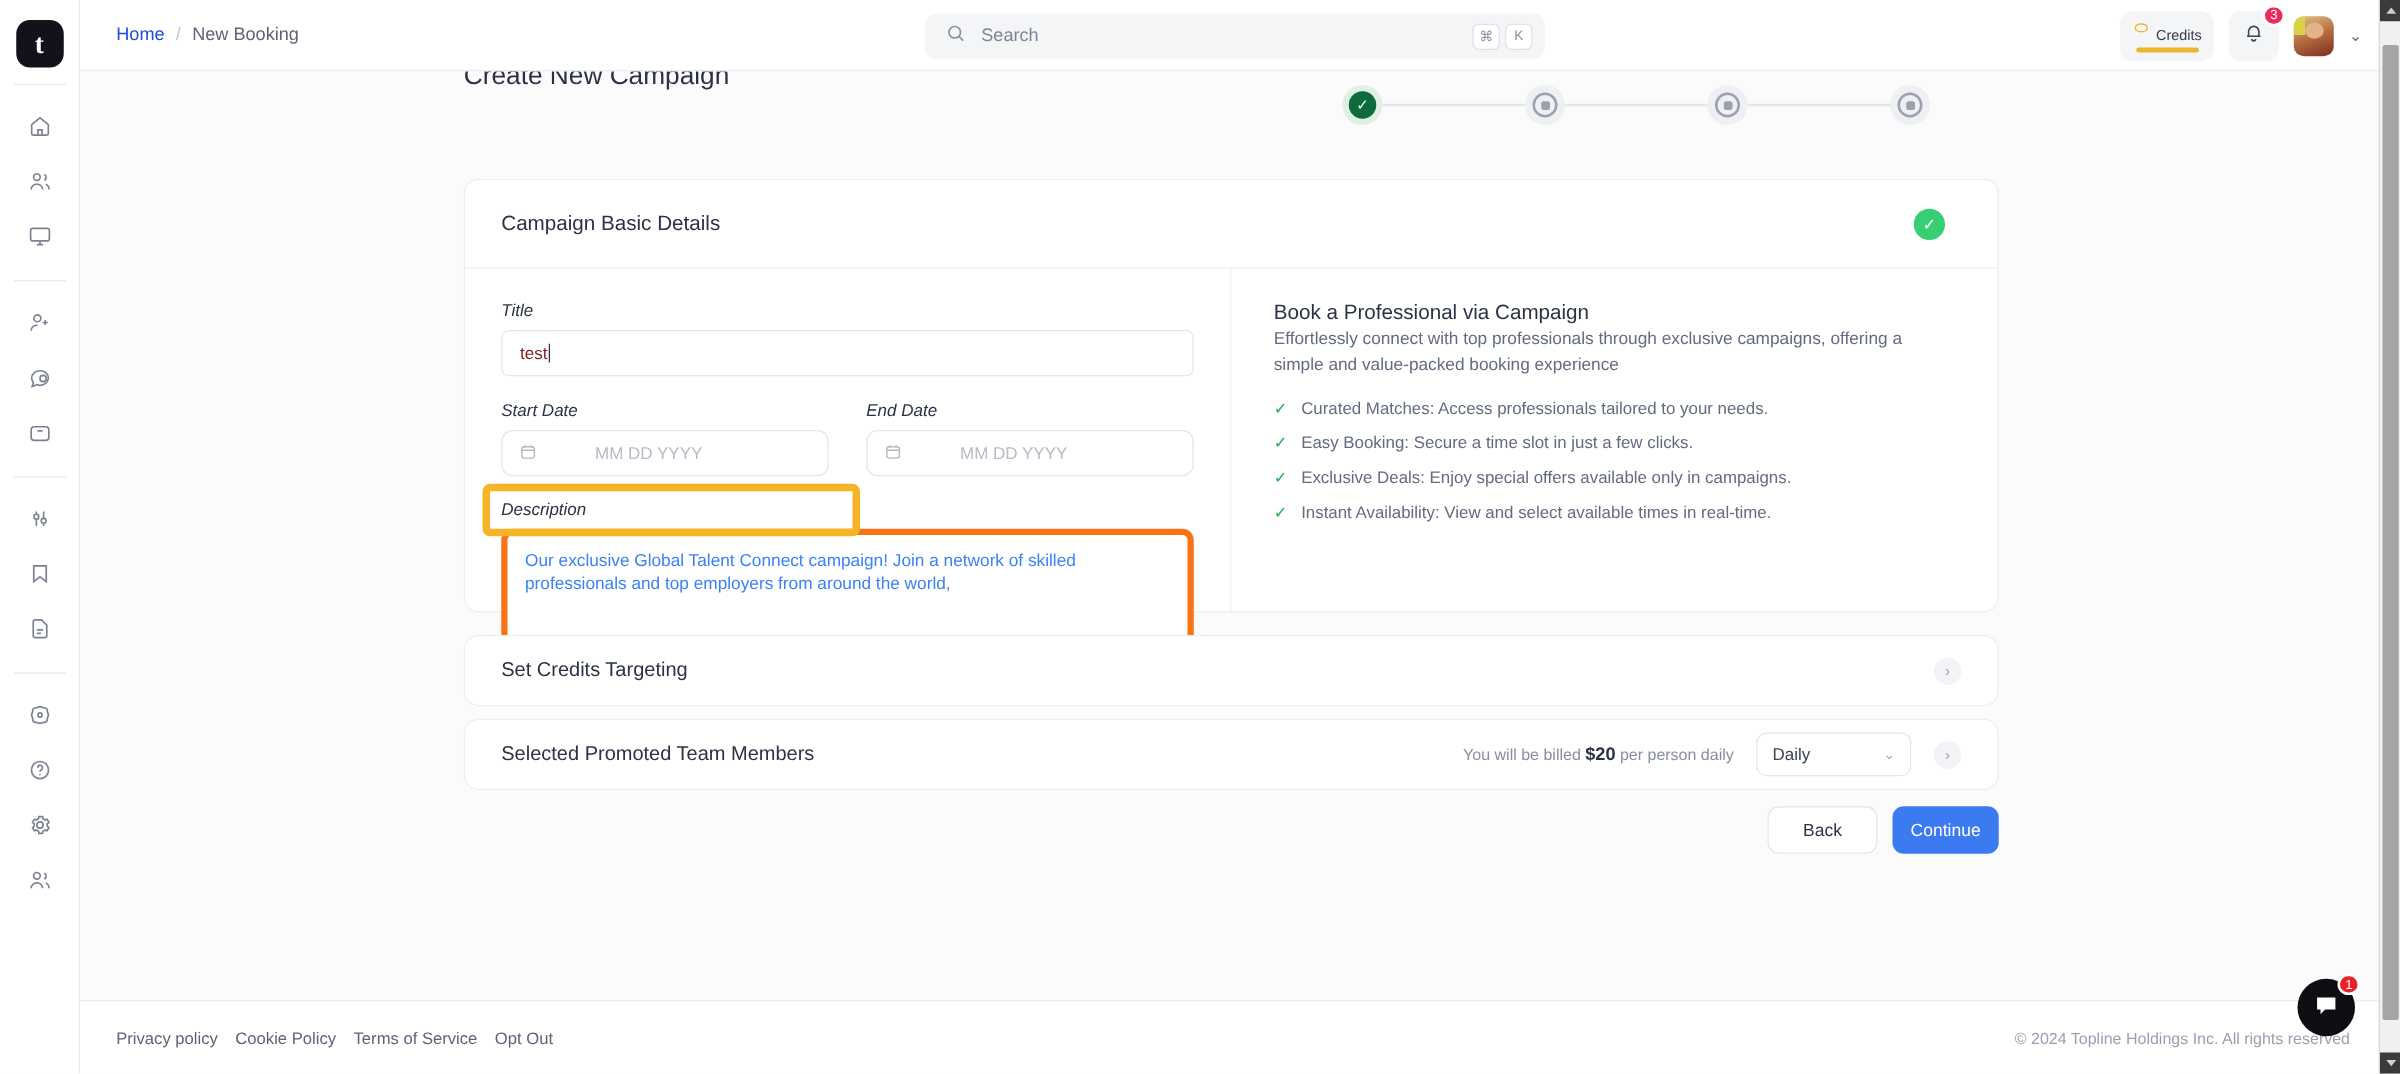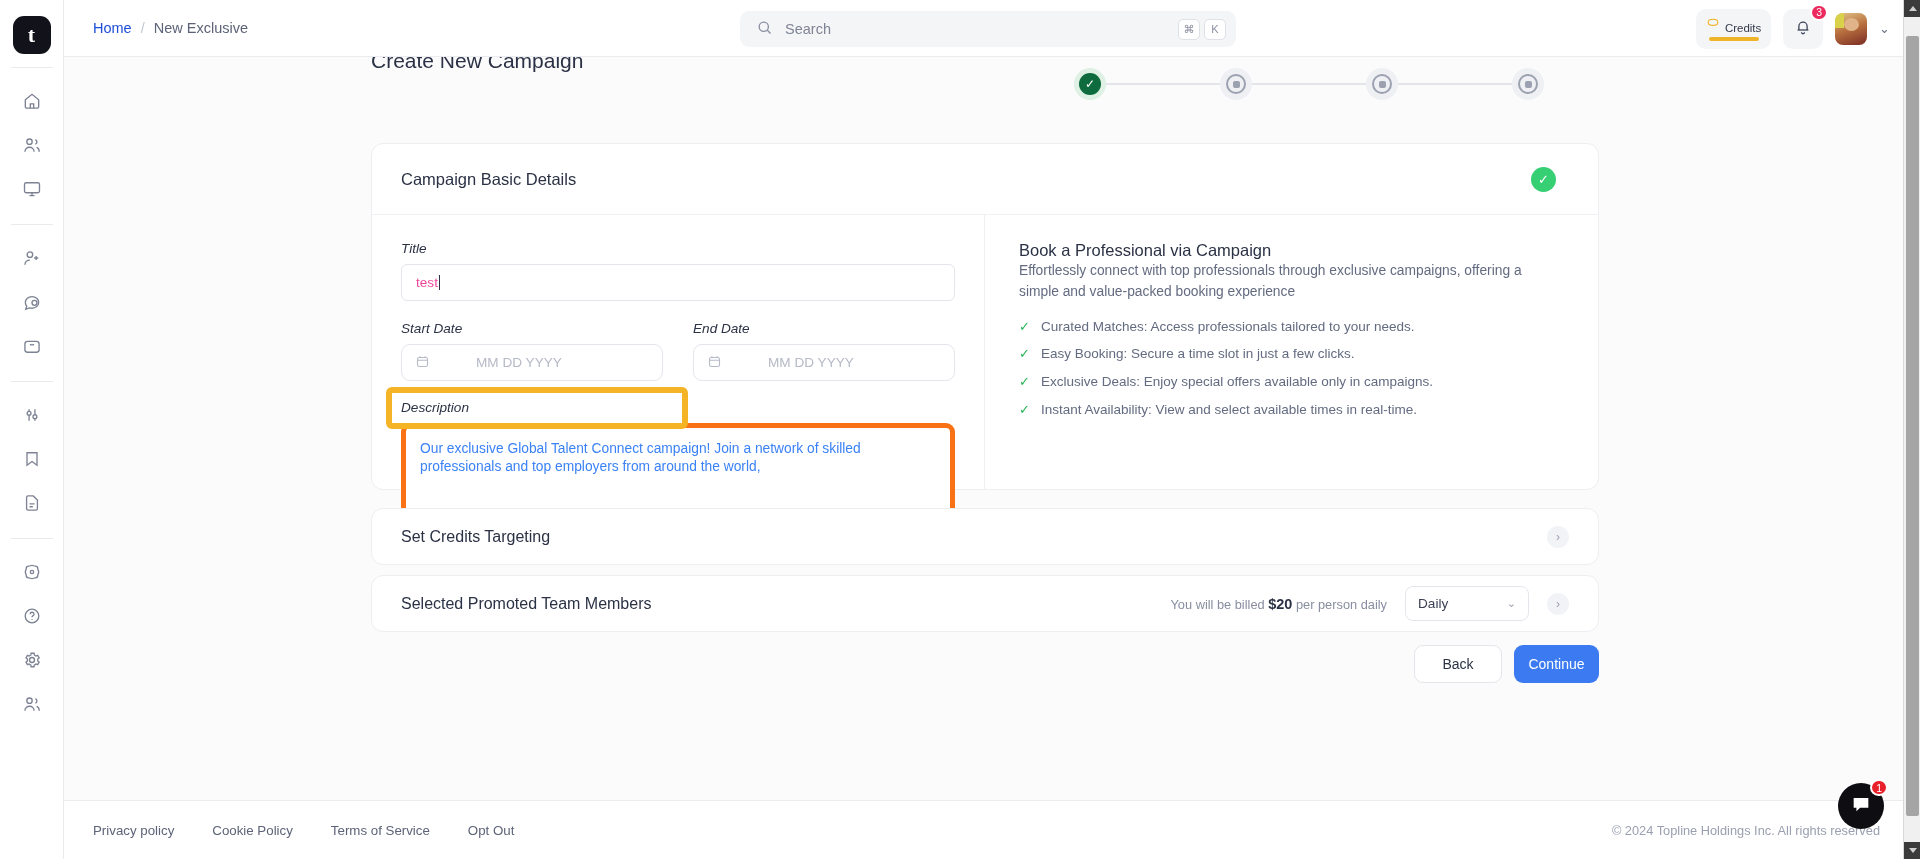--- a/index.html
+++ b/index.html
@@ -137,21 +137,21 @@
     display: flex; align-items: center; justify-content: center; font-size: 13px;
   }
   .card-body { display: flex; height: 275px; }
   .col-left { width: 613px; padding: 26px 29px 0 29px; border-right: 1px solid #eef0f3; }
   .col-right { flex: 1; padding: 26px 34px 0 34px; }
 
   .field-label { font-size: 13.6px; color: #2b3245; margin-bottom: 8px; font-style: italic; }
   .input-box {
     width: 100%; height: 37px; border: 1px solid #e4e6ec; border-radius: 6px;
     background: #ffffff; display: flex; align-items: center; padding: 0 14px;
-    font-size: 13.6px; color: #ec4899;
+    font-size: 13.6px; color: #7f1d1d;
   }
   .input-box .caret { display:inline-block; width:1px; height:15px; background:#2b3245; margin-left:1px; }
   .ph { color: #b6bac6; margin-left: 36px; }
   .row2 { display: flex; gap: 0; margin-top: 20px; }
   .col-date { width: 273px; }
   .col-date.second { margin-left: 30px; }
   .date-input {
     height: 37px; border: 1px solid #e4e6ec; border-radius: 9px; background: #fff;
     display: flex; align-items: center; gap: 10px; padding: 0 13px; font-size: 13.6px;
   }
@@ -201,21 +201,21 @@
   .btn-back { width: 88px; background: #ffffff; border: 1px solid #e4e6ec; color: #2b3245; }
   .btn-continue { width: 85px; background: #3b7af0; color: #ffffff; }
 
   
   .footer {
     position: absolute; left: 64px; bottom: 0; width: 1856px; height: 59px;
     background: #ffffff; border-top: 1px solid #ebecf0;
     display: flex; align-items: center; justify-content: space-between;
     padding: 0 40px 0 29px; z-index: 4;
   }
-  .flinks { display: flex; gap: 38px; }
+  .flinks { display: flex; gap: 14px; }
   .flink { font-size: 13.3px; color: #5d6478; }
   .fcopy { font-size: 12.8px; color: #9aa0b0; }
 
   .chatbtn {
     position: absolute; right: 36px; bottom: 30px; width: 46px; height: 46px; border-radius: 50%;
     background: #0d0d12; display: flex; align-items: center; justify-content: center; z-index: 8;
   }
   .chatbtn svg { width: 22px; height: 22px; color: #ffffff; }
   .chatbtn .badge-dot { top: -4px; right: -4px; background: #e8202a; }
 
@@ -355,21 +355,21 @@
             <path d="M17.5 14.8c2 .7 3.2 2.6 3.2 5.2"></path>
           </svg>
         </span>
     </div>
   </div>
 
   <div class="topbar">
     <div class="breadcrumb">
       <span class="crumb-home">Home</span>
       <span class="crumb-sep">/</span>
-      <span class="crumb-cur">New Exclusive</span>
+      <span class="crumb-cur">New Booking</span>
     </div>
 
     <div class="searchwrap">
       <span><svg viewBox="0 0 24 24" fill="none" stroke="currentColor" stroke-width="1.9">
             <circle cx="11" cy="11" r="6.5"></circle>
             <path d="M16 16l4.5 4.5"></path>
           </svg></span>
       <input class="search-input" placeholder="Search" style="">
       <span class="kbd">⌘</span>
       <span class="kbd">K</span>

